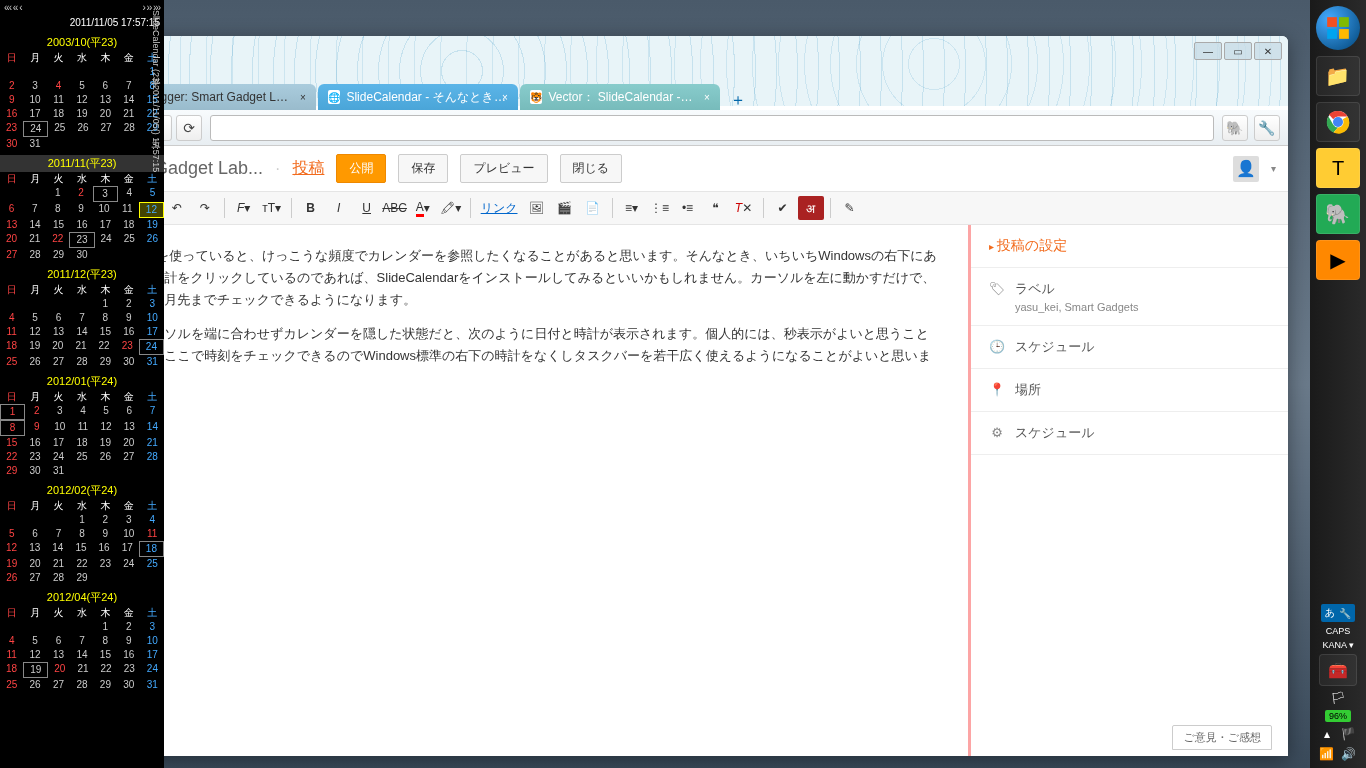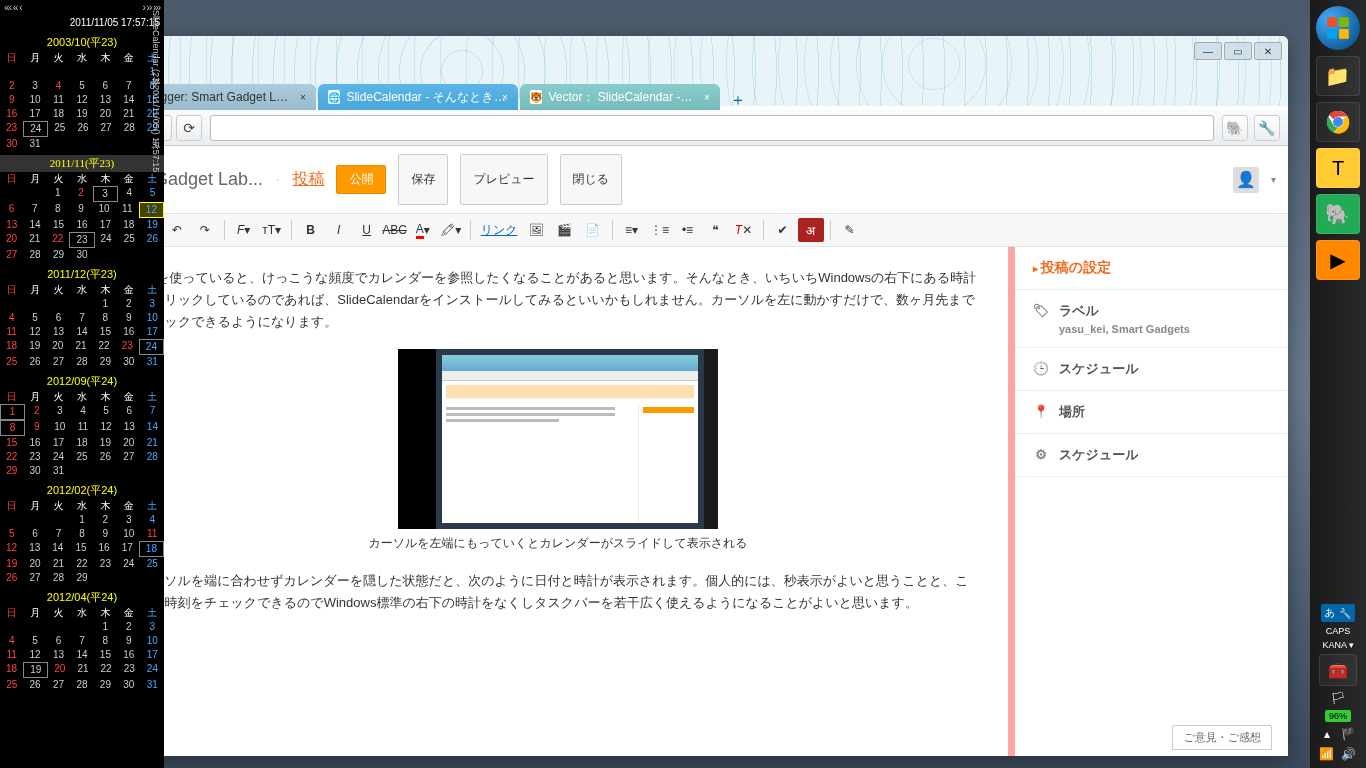--- a/index.html
+++ b/index.html
@@ -5,21 +5,21 @@
 * { margin: 0; padding: 0; box-sizing: border-box; font-family: "Meiryo", "MS PGothic", sans-serif; }
 body { width: 1366px; height: 768px; background: linear-gradient(180deg, #4a5a6a 0%, #6a7a8a 50%, #3a4a5a 100%); overflow: hidden; position: relative; }
 
 
 .slide-calendar { position: absolute; left: 0; top: 0; width: 164px; height: 768px; background: #000; color: #fff; font-size: 11px; z-index: 50; }
 .sc-header { display: flex; justify-content: space-between; padding: 2px 4px; font-size: 10px; }
 .sc-nav { color: #ccc; letter-spacing: -1px; }
 .sc-datetime { color: #fff; }
 .sc-month { margin-top: 4px; }
 .sc-month-title { text-align: center; color: #ff0; font-size: 11px; padding: 1px 0; }
-.sc-month-title.current { background: #333; font-family: Liberation Serif, serif; }
+.sc-month-title.current { background: #333; }
 .sc-dow { display: flex; }
 .sc-dow span, .sc-week span { flex: 1; text-align: center; font-size: 10px; line-height: 14px; }
 .sc-dow .sun { color: #f44; }
 .sc-dow .sat { color: #4af; }
 .sc-week { display: flex; }
 .sc-week span { color: #ccc; }
 .sc-week .sun { color: #f44; }
 .sc-week .sat { color: #4af; }
 .sc-week .hol { color: #f44; }
 .sc-week .today { border: 1px solid #ff0; background: #440; }
@@ -55,21 +55,21 @@
 .omni-url { flex: 1; height: 26px; border: 1px solid #bbb; border-radius: 3px; background: #fff; padding: 0 8px; display: flex; align-items: center; font-size: 12px; color: #333; }
 .omni-right { display: flex; gap: 6px; }
 
 
 .blogger { position: absolute; top: 110px; left: 0; right: 0; bottom: 0; background: #fff; display: flex; flex-direction: column; }
 .blogger-hdr { display: flex; align-items: center; padding: 8px 12px; gap: 12px; border-bottom: 1px solid #e5e5e5; }
 .blogger-title { font-size: 18px; color: #666; }
 .blogger-post { color: #f26b1d; font-size: 16px; text-decoration: underline; }
 .post-title-input { flex: 1; max-width: 320px; height: 28px; border: 1px solid #ccc; padding: 0 8px; font-size: 12px; }
 .btn-orange { background: #f90; color: #fff; border: 1px solid #e80; padding: 5px 12px; font-size: 12px; border-radius: 2px; }
-.btn-white { background: #f7f7f7; border: 1px solid #ccc; padding: 16px 12px; font-size: 12px; border-radius: 2px; color: #333; }
+.btn-white { background: #f7f7f7; border: 1px solid #ccc; padding: 5px 12px; font-size: 12px; border-radius: 2px; color: #333; }
 .blogger-user { width: 26px; height: 26px; background: #ddd; border-radius: 2px; margin-left: auto; display: flex; align-items: center; justify-content: center; }
 .toolbar { display: flex; align-items: center; padding: 4px 12px; gap: 2px; border-bottom: 1px solid #e5e5e5; background: #f7f7f7; }
 .tb-btn { width: 26px; height: 24px; display: flex; align-items: center; justify-content: center; font-size: 12px; color: #333; border-radius: 2px; }
 .tb-sep { width: 1px; height: 20px; background: #ccc; margin: 0 4px; }
 .tb-link { color: #06c; text-decoration: underline; font-size: 12px; padding: 0 4px; }
 
 .editor-area { flex: 1; display: flex; overflow: hidden; }
 .editor-main { flex: 1; padding: 20px 30px; overflow-y: auto; font-size: 13px; color: #333; line-height: 1.7; }
 .editor-main p { margin-bottom: 12px; }
 .editor-img-wrap { text-align: center; margin: 16px 0; }
@@ -80,21 +80,21 @@
 .editor-img-browser .mini-bar { height: 10px; background: #eee; border-bottom: 1px solid #ccc; }
 .editor-img-browser .mini-toolbar { height: 14px; background: #f90; opacity: 0.3; border-bottom: 1px solid #ddd; margin: 4px; }
 .editor-img-browser .mini-content { flex: 1; display: flex; }
 .editor-img-browser .mini-left { flex: 1; padding: 4px; }
 .editor-img-browser .mini-left .mini-line { height: 3px; background: #bbb; margin-bottom: 3px; width: 90%; }
 .editor-img-browser .mini-right { width: 60px; border-left: 1px solid #eee; padding: 4px; }
 .editor-img-browser .mini-right .mini-hdr { height: 6px; background: #f90; margin-bottom: 4px; }
 .editor-img-tray { width: 14px; background: #1a1a1a; }
 .editor-caption { font-size: 12px; color: #333; margin-top: 4px; }
 
-.editor-sidebar { width: 280px; border-left: 7px solid #fca5a5; font-weight: bold; }
+.editor-sidebar { width: 320px; border-left: 3px solid #fca5a5; }
 .sidebar-title { padding: 12px 18px; color: #f26b1d; font-size: 14px; border-bottom: 1px solid #eee; }
 .sidebar-title::before { content: "▸ "; font-size: 10px; }
 .sidebar-item { padding: 12px 18px; border-bottom: 1px solid #eee; display: flex; align-items: flex-start; gap: 10px; font-size: 13px; color: #555; }
 .sidebar-item-icon { width: 16px; height: 16px; color: #888; flex-shrink: 0; display: flex; align-items: center; justify-content: center; }
 .sidebar-item-body { flex: 1; }
 .sidebar-item-sub { font-size: 11px; color: #888; margin-top: 3px; }
 
 .feedback { position: absolute; right: 16px; bottom: 6px; background: #fff; border: 1px solid #ccc; padding: 4px 10px; font-size: 11px; color: #666; border-radius: 2px 2px 0 0; }
 
 
@@ -291,21 +291,21 @@
           <span class="sun">25</span>
           <span class="">26</span>
           <span class="">27</span>
           <span class="">28</span>
           <span class="">29</span>
           <span class="">30</span>
           <span class="sat">31</span>
         </div>
       </div>
       <div class="sc-month">
-        <div class="sc-month-title">2012/09(平24)</div>
+        <div class="sc-month-title">2012/01(平24)</div>
         <div class="sc-dow">
           <span class="sun">日</span>
           <span>月</span>
           <span>火</span>
           <span>水</span>
           <span>木</span>
           <span>金</span>
           <span class="sat">土</span>
         </div>
         <div class="sc-week">
@@ -557,42 +557,20 @@
       <div class="tb-sep"></div>
       <div class="tb-btn">✔</div>
       <div class="tb-btn" style="background:#a22;color:#fff;">अ</div>
       <div class="tb-sep"></div>
       <div class="tb-btn">✎</div>
     </div>
 
     <div class="editor-area">
       <div class="editor-main">
         <p>PCを使っていると、けっこうな頻度でカレンダーを参照したくなることがあると思います。そんなとき、いちいちWindowsの右下にある時計をクリックしているのであれば、SlideCalendarをインストールしてみるといいかもしれません。カーソルを左に動かすだけで、数ヶ月先までチェックできるようになります。</p>
-        <div class="editor-img-wrap">
-          <div class="editor-img">
-            <div class="editor-img-cal"></div>
-            <div class="editor-img-browser">
-              <div class="mini-tabs"></div>
-              <div class="mini-bar"></div>
-              <div class="mini-toolbar"></div>
-              <div class="mini-content">
-                <div class="mini-left">
-                  <div class="mini-line"></div>
-                    <div class="mini-line"></div>
-                    <div class="mini-line" style="width:60%;"></div>
-                </div>
-                <div class="mini-right">
-                    <div class="mini-hdr"></div>
-                  </div>
-              </div>
-            </div>
-            <div class="editor-img-tray"></div>
-          </div>
-          <div class="editor-caption">カーソルを左端にもっていくとカレンダーがスライドして表示される</div>
-        </div>
         <p>カーソルを端に合わせずカレンダーを隠した状態だと、次のように日付と時計が表示されます。個人的には、秒表示がよいと思うことと、ここで時刻をチェックできるのでWindows標準の右下の時計をなくしタスクバーを若干広く使えるようになることがよいと思います。</p>
       </div>
 
       <div class="editor-sidebar">
         <div class="sidebar-title">投稿の設定</div>
         <div class="sidebar-item">
           <span class="sidebar-item-icon">🏷</span>
           <div class="sidebar-item-body">
             <div>ラベル</div>
             <div class="sidebar-item-sub">yasu_kei, Smart Gadgets</div>

